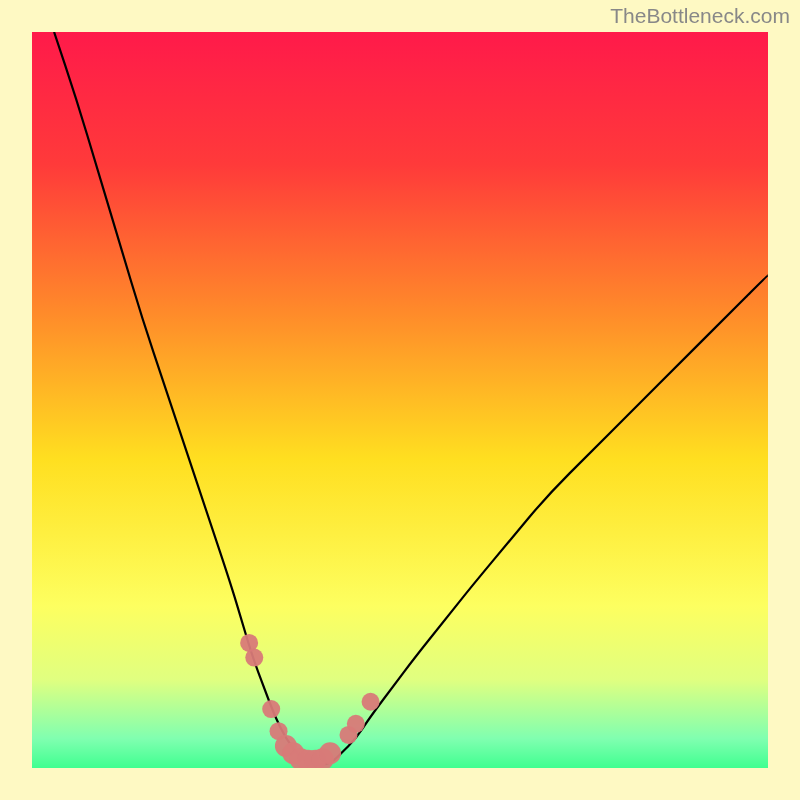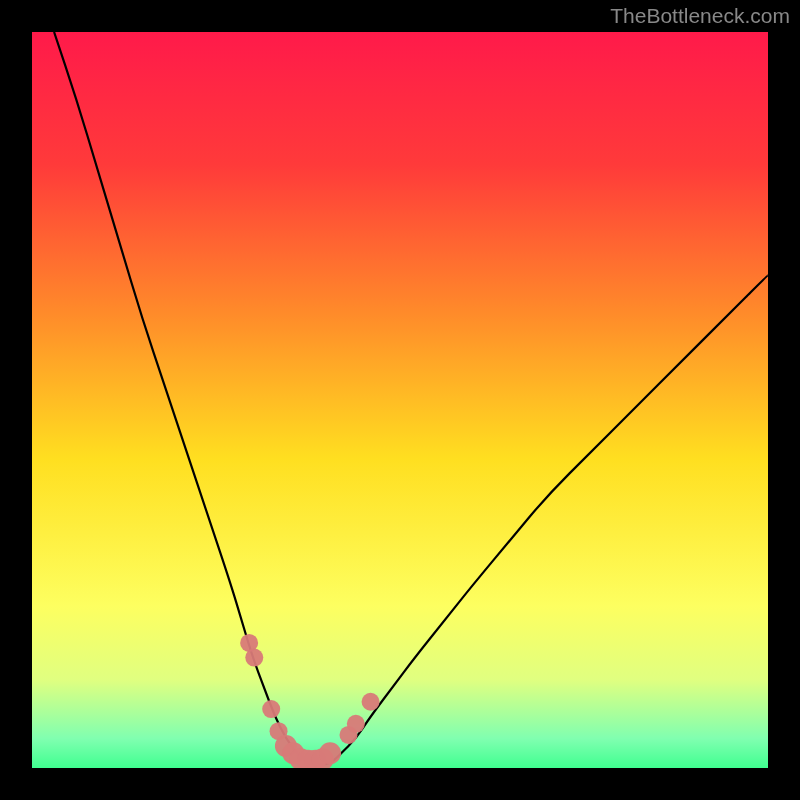--- a/index.html
+++ b/index.html
@@ -7,21 +7,21 @@
     padding: 0;
     width: 800px;
     height: 800px;
     overflow: hidden;
     font-family: Arial, sans-serif;
   }
   .container {
     width: 800px;
     height: 800px;
     position: relative;
-    background: #000000;
+    background: #fef9c3;
   }
   .watermark {
     position: absolute;
     top: 4px;
     right: 10px;
     color: #888;
     font-size: 21px;
     font-weight: 500;
     z-index: 10;
   }

